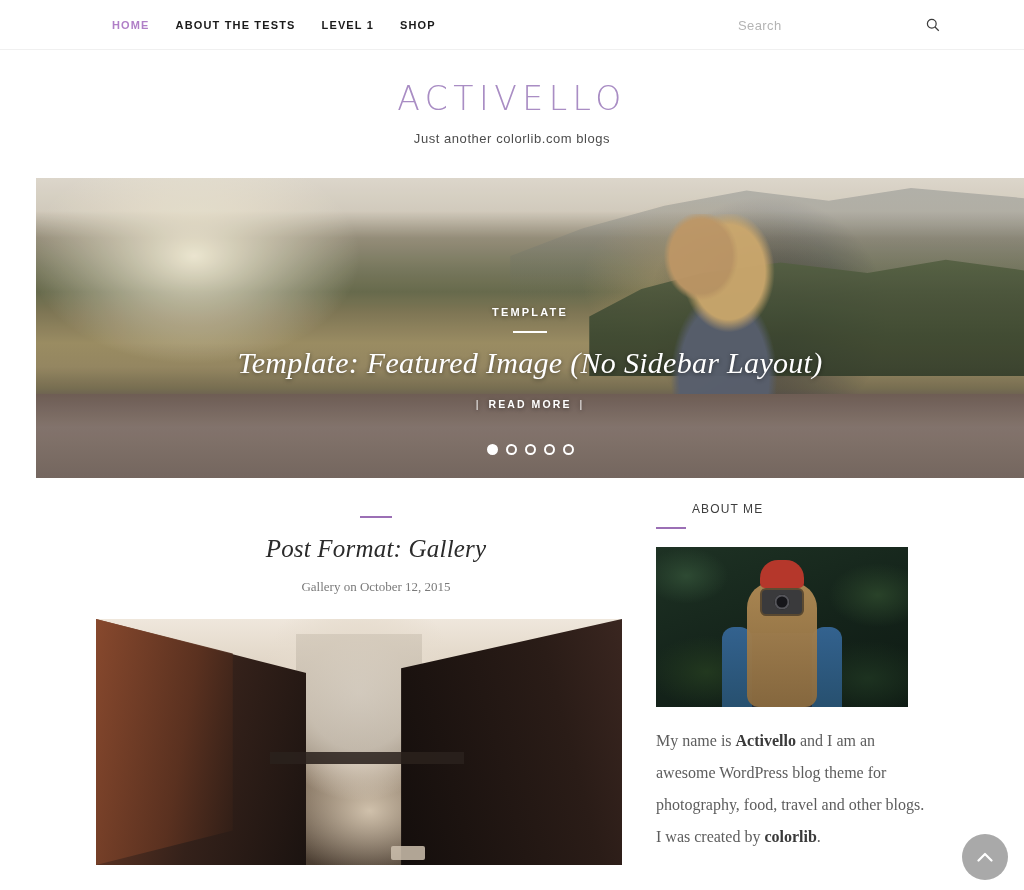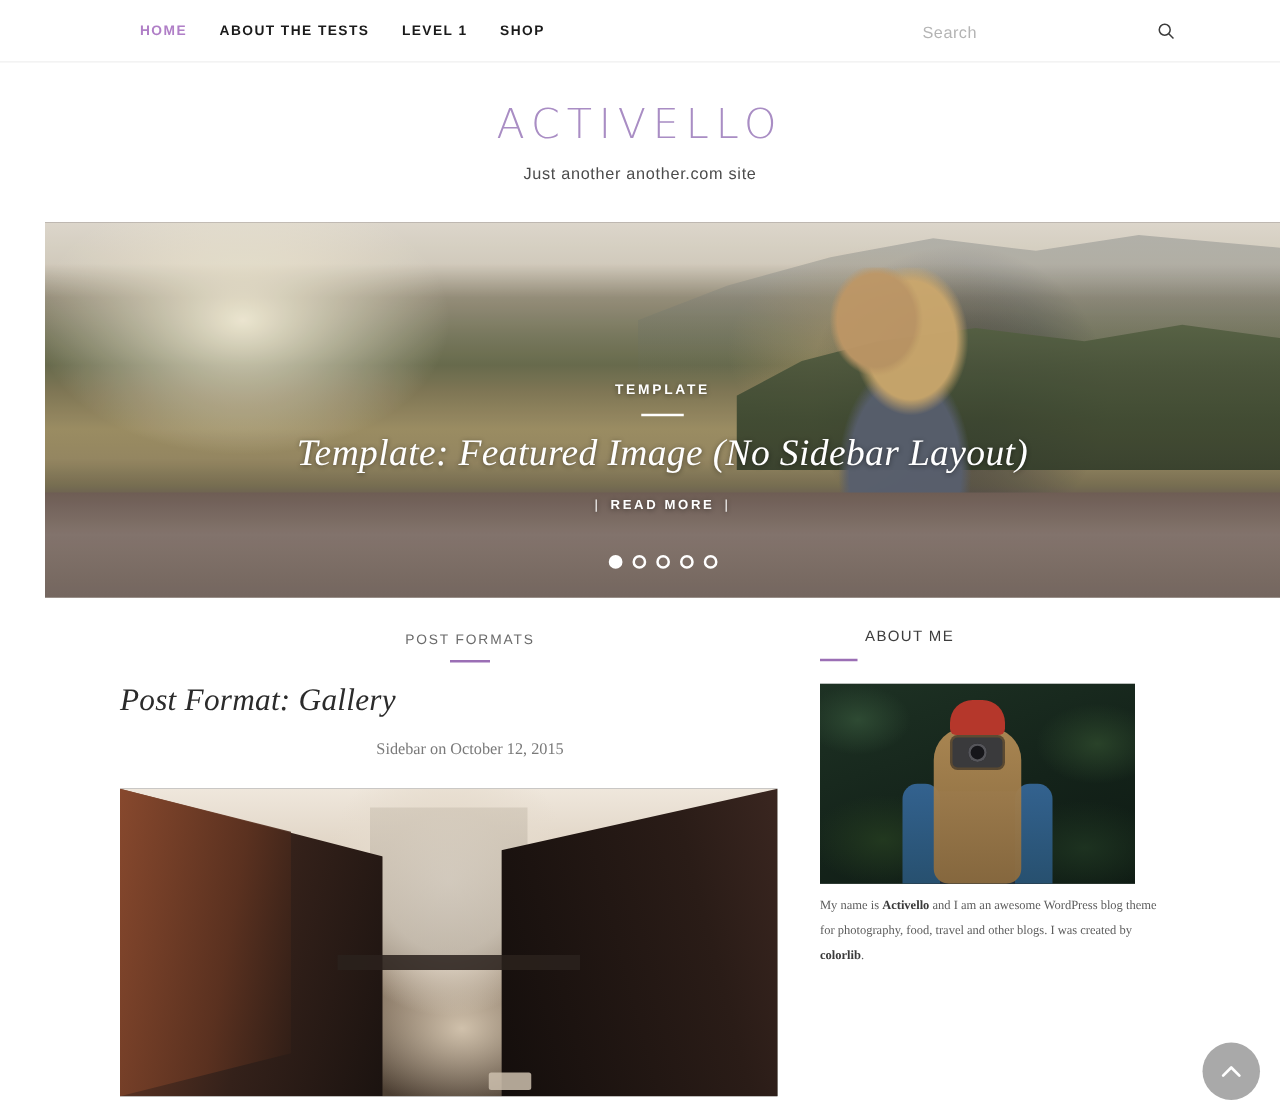--- a/index.html
+++ b/index.html
@@ -218,20 +218,21 @@
     color: #6b6b6b;
     font-weight: 500;
     cursor: pointer;
   }
   .post-cat-sep {
     width: 32px; height: 2px;
     background: #9b6fb5;
     margin: 10px auto 17px;
   }
   .post-title {
+    text-align: center;
     font-family: "Liberation Serif", serif;
     font-style: italic;
     font-size: 25px;
     font-weight: 400;
     color: #2b2b2b;
     letter-spacing: .2px;
     cursor: pointer;
   }
   .post-meta {
     text-align: center;
@@ -361,23 +362,23 @@
   }
   .about-img .armL, .about-img .armR {
     position: absolute; bottom: 0; width: 30px; height: 50%;
     background: linear-gradient(to bottom, #33628f, #27506f);
     border-radius: 12px 12px 0 0;
   }
   .about-img .armL { left: 26%; }
   .about-img .armR { right: 26%; }
 
   .about-text {
-    margin-top: 8px;
+    margin-top: 18px;
     font-family: "Liberation Serif", serif;
-    font-size: 10px;
+    font-size: 16px;
     line-height: 2.0;
     color: #5d5d5d;
   }
   .about-text b { color: #3a3a3a; font-weight: 700; }
   .about-text .lnk { color: #3a3a3a; font-weight: 700; cursor: pointer; }
 
   
   .back-top {
     position: absolute;
     right: 16px;
@@ -409,21 +410,21 @@
       <svg width="14" height="14" viewBox="0 0 16 16" fill="none">
         <circle cx="6.6" cy="6.6" r="5" stroke="#3c3c3c" stroke-width="1.4"></circle>
         <line x1="10.3" y1="10.3" x2="14.6" y2="14.6" stroke="#3c3c3c" stroke-width="1.4"></line>
       </svg>
     </button>
   </div>
 </div>
 
 <div class="branding">
   <div class="site-title">ACTIVELLO</div>
-  <div class="site-desc">Just another another.com site</div>
+  <div class="site-desc">Just another colorlib.com blogs</div>
 </div>
 
 <div class="hero">
   <div class="hero-img"></div>
   <div class="hero-rider"></div>
   <div class="hero-ground"></div>
   <div class="hero-overlay"></div>
 
   <div class="hero-caption">
     <div class="hero-cat">TEMPLATE</div>
@@ -439,25 +440,24 @@
     <span class="dot"></span>
     <span class="dot"></span>
     <span class="dot"></span>
     <span class="dot"></span>
   </div>
 </div>
 
 <div class="content-wrap">
 
   <div class="main-col">
-    <div class="post-cat">POST FORMATS</div>
     <div class="post-cat-sep"></div>
     <h2 class="post-title">Post Format: Gallery</h2>
     <div class="post-meta">
-      <span>Sidebar on</span>
+      <span>Gallery on</span>
       <span class="date">October 12, 2015</span>
     </div>
 
     <div class="post-thumb">
       <div class="canal"></div>
       <div class="canal-far"></div>
       <div class="canal-left"></div>
       <div class="canal-left2"></div>
       <div class="canal-right"></div>
       <div class="canal-bridge"></div>

